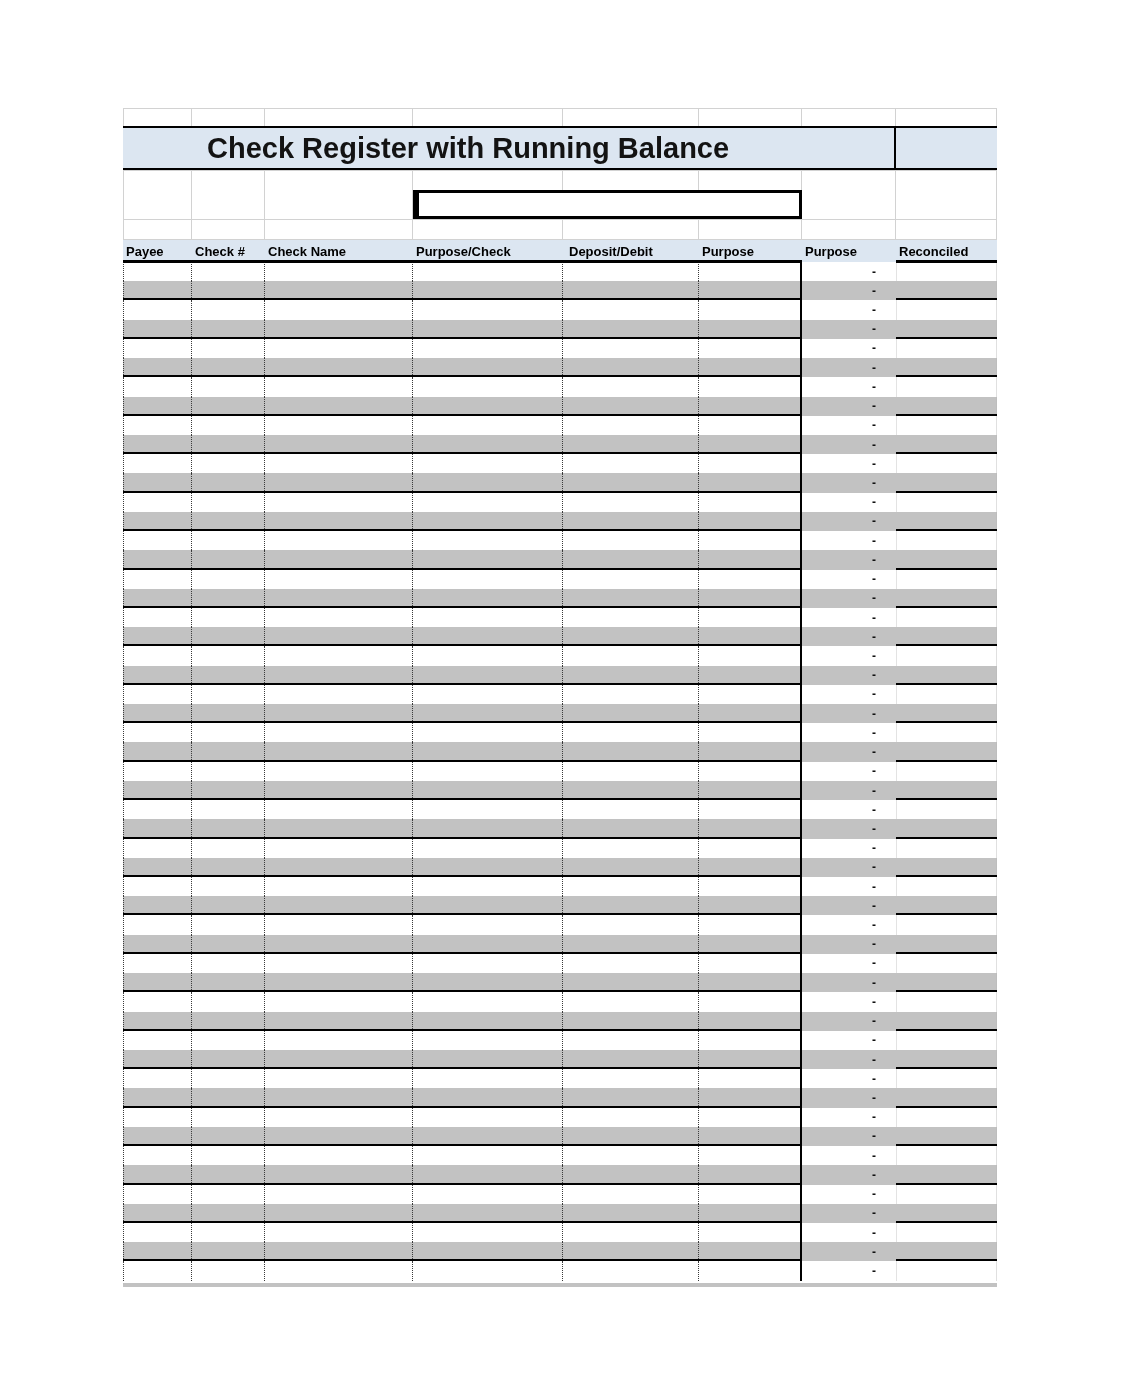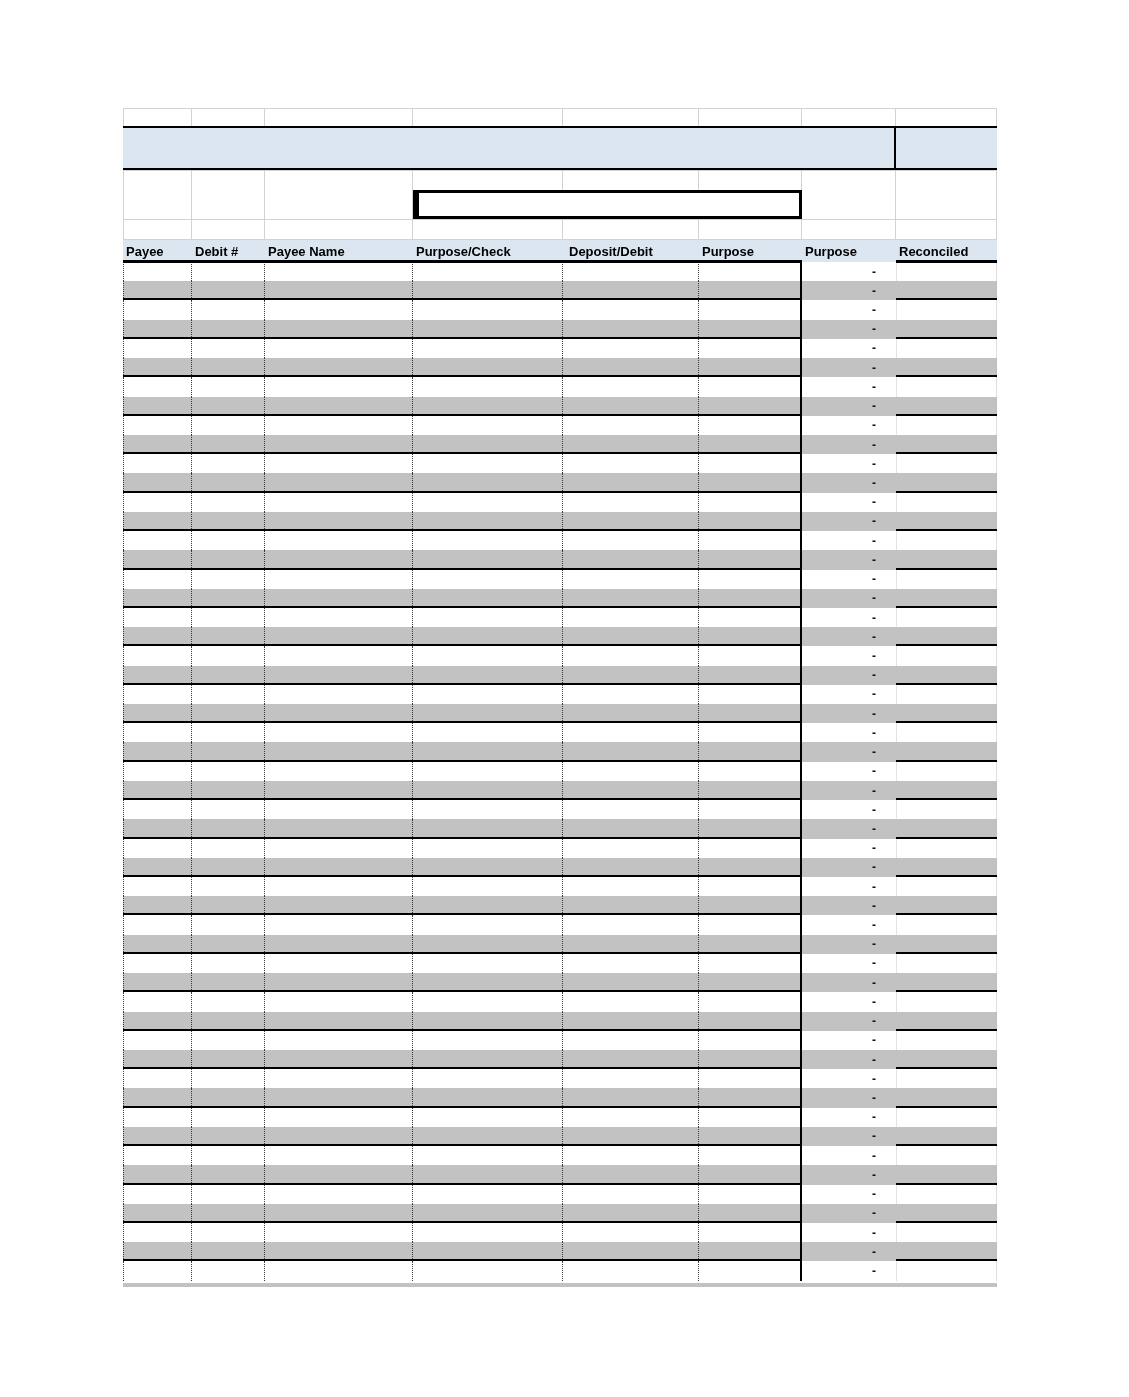--- a/index.html
+++ b/index.html
@@ -95,20 +95,21 @@
       <div class="gcell" style="width: 73px;"></div>
       <div class="gcell" style="width: 148px;"></div>
       <div class="gcell" style="width: 150px;"></div>
       <div class="gcell" style="width: 136px;"></div>
       <div class="gcell" style="width: 103px;"></div>
       <div class="gcell" style="width: 94px;"></div>
       <div class="gcell" style="width: 101px;"></div>
     </div>
 
   <div class="title-bar">
+    <div class="title-text">Check Register with Running Balance</div>
     <div class="title-divider"></div>
   </div>
 
   <div class="grid-row row-b">
       <div class="gcell" style="width: 69px;"></div>
       <div class="gcell" style="width: 73px;"></div>
       <div class="gcell" style="width: 148px;"></div>
       <div class="gcell" style="width: 150px;"></div>
       <div class="gcell" style="width: 136px;"></div>
       <div class="gcell" style="width: 103px;"></div>
@@ -138,22 +139,22 @@
       <div class="gcell" style="width: 148px;"></div>
       <div class="gcell" style="width: 150px;"></div>
       <div class="gcell" style="width: 136px;"></div>
       <div class="gcell" style="width: 103px;"></div>
       <div class="gcell" style="width: 94px;"></div>
       <div class="gcell" style="width: 101px;"></div>
     </div>
 
   <div class="header-row">
       <div class="hcell h0" style="width: 69px;">Payee</div>
-      <div class="hcell h1" style="width: 73px;">Debit #</div>
-      <div class="hcell h2" style="width: 148px;">Payee Name</div>
+      <div class="hcell h1" style="width: 73px;">Check #</div>
+      <div class="hcell h2" style="width: 148px;">Check Name</div>
       <div class="hcell h3" style="width: 150px;">Purpose/Check</div>
       <div class="hcell h4" style="width: 136px; padding-left: 6px;">Deposit/Debit</div>
       <div class="hcell h5" style="width: 103px;">Purpose</div>
       <div class="hcell h6" style="width: 94px;">Purpose</div>
       <div class="hcell h7" style="width: 101px;">Reconciled</div>
     </div>
 
   <div class="tbody">
       <div class="trow">
         <div class="tcell c0" style="width: 69px;"></div>

